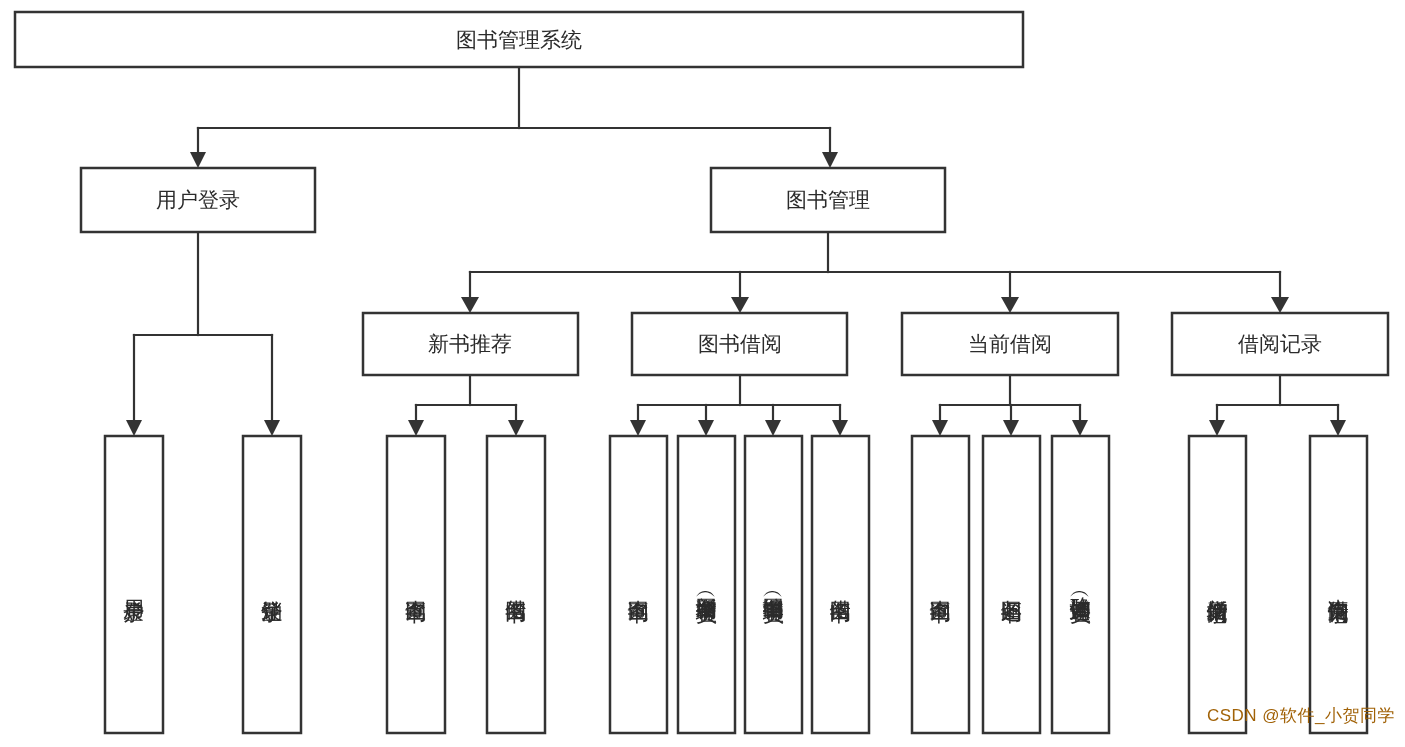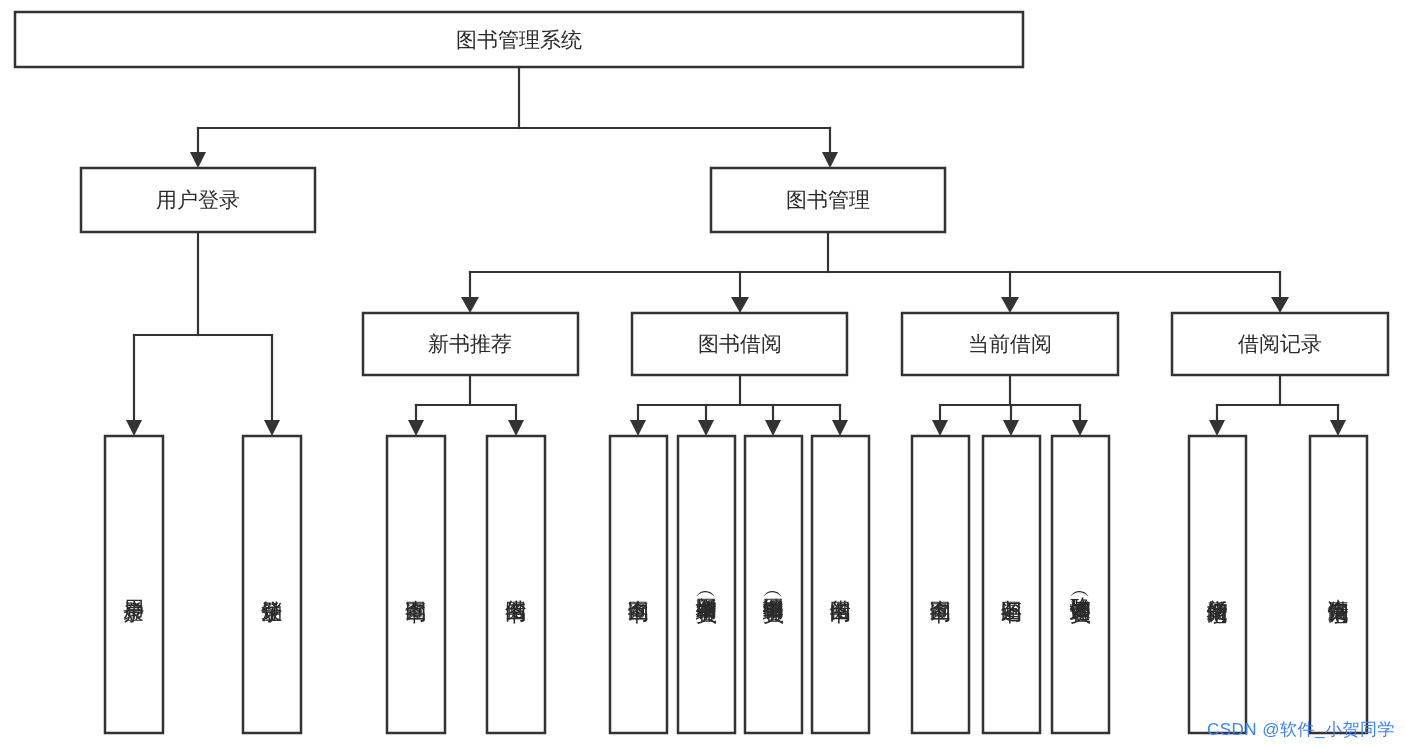--- a/index.html
+++ b/index.html
@@ -60,23 +60,23 @@
     line-height: 1.32;
     letter-spacing: 1px;
     color: #2b2b2b;
     text-align: center;
     white-space: nowrap;
     pointer-events: none;
   }
   .watermark {
     position: absolute;
     right: 10px;
-    bottom: 6px;
+    bottom: 20px;
     font-size: 17px;
-    color: #3b82f6;
+    color: #a16207;
     letter-spacing: 0.5px;
     font-family: "Liberation Sans", "DejaVu Sans", sans-serif;
     white-space: nowrap;
     text-align: center;
   }
 </style>
 </head>
 <body>
 
 <div id="diagram-root">

